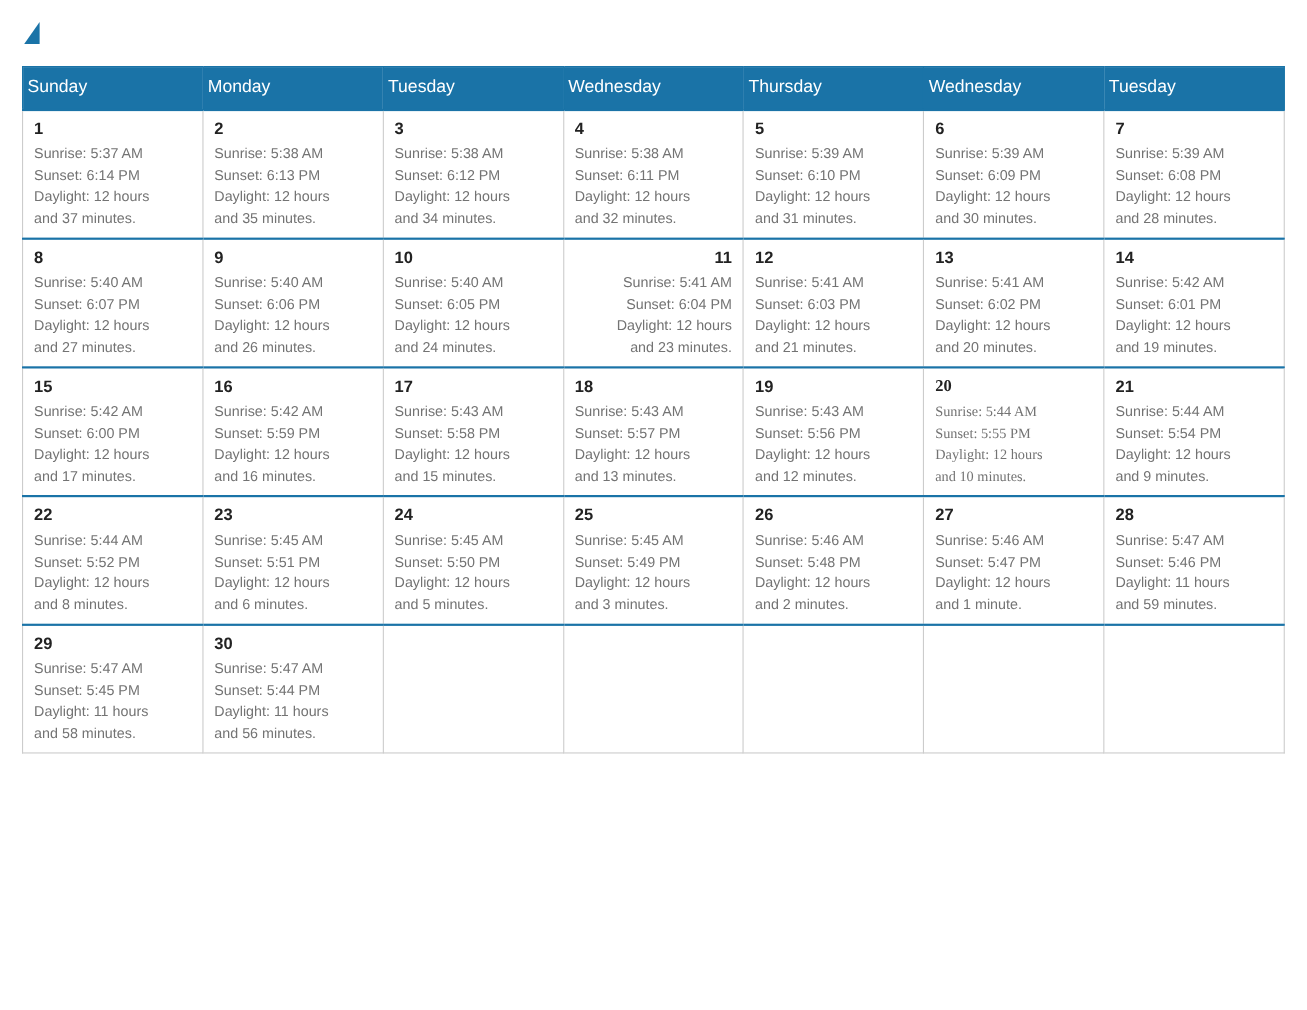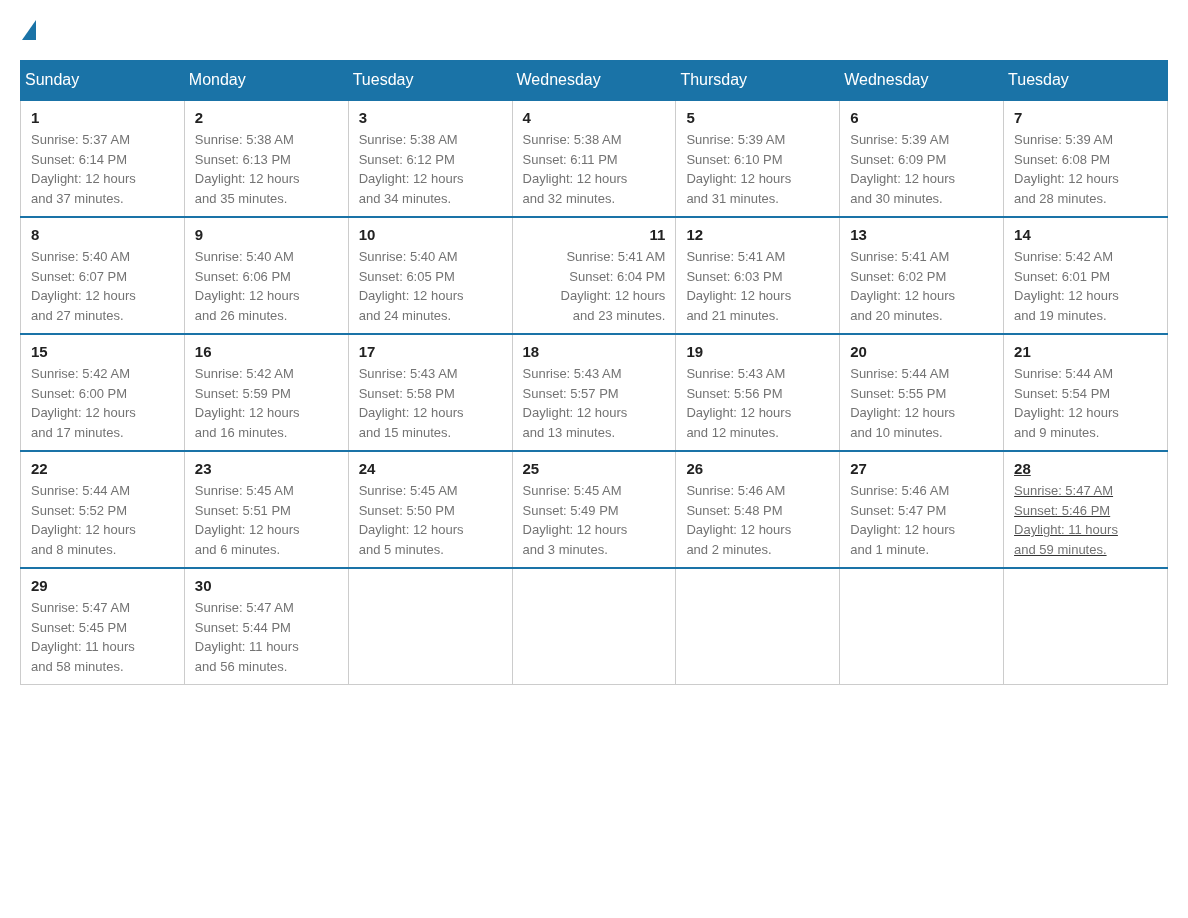--- a/index.html
+++ b/index.html
@@ -203,21 +203,21 @@
           <div class="day-info">Sunrise: 5:43 AM<br>Sunset: 5:58 PM<br>Daylight: 12 hours<br>and 15 minutes.</div>
         </td>
         <td style="border-top: 2px solid rgb(26, 115, 167);">
           <span class="day-number">18</span>
           <div class="day-info">Sunrise: 5:43 AM<br>Sunset: 5:57 PM<br>Daylight: 12 hours<br>and 13 minutes.</div>
         </td>
         <td style="border-top: 2px solid rgb(26, 115, 167);">
           <span class="day-number">19</span>
           <div class="day-info">Sunrise: 5:43 AM<br>Sunset: 5:56 PM<br>Daylight: 12 hours<br>and 12 minutes.</div>
         </td>
-        <td style="border-top: 2px solid rgb(26, 115, 167);">
+        <td style="border-top: 2px solid rgb(26, 115, 167); font-family: Liberation Serif, serif;">
           <span class="day-number">20</span>
           <div class="day-info">Sunrise: 5:44 AM<br>Sunset: 5:55 PM<br>Daylight: 12 hours<br>and 10 minutes.</div>
         </td>
         <td style="border-top: 2px solid rgb(26, 115, 167);">
           <span class="day-number">21</span>
           <div class="day-info">Sunrise: 5:44 AM<br>Sunset: 5:54 PM<br>Daylight: 12 hours<br>and 9 minutes.</div>
         </td>
       </tr>
       <tr>
         <td style="border-top: 2px solid rgb(26, 115, 167);">
@@ -237,21 +237,21 @@
           <div class="day-info">Sunrise: 5:45 AM<br>Sunset: 5:49 PM<br>Daylight: 12 hours<br>and 3 minutes.</div>
         </td>
         <td style="border-top: 2px solid rgb(26, 115, 167);">
           <span class="day-number">26</span>
           <div class="day-info">Sunrise: 5:46 AM<br>Sunset: 5:48 PM<br>Daylight: 12 hours<br>and 2 minutes.</div>
         </td>
         <td style="border-top: 2px solid rgb(26, 115, 167);">
           <span class="day-number">27</span>
           <div class="day-info">Sunrise: 5:46 AM<br>Sunset: 5:47 PM<br>Daylight: 12 hours<br>and 1 minute.</div>
         </td>
-        <td style="border-top: 2px solid rgb(26, 115, 167); text-decoration: underline;">
+        <td style="border-top: 2px solid rgb(26, 115, 167);">
           <span class="day-number">28</span>
           <div class="day-info">Sunrise: 5:47 AM<br>Sunset: 5:46 PM<br>Daylight: 11 hours<br>and 59 minutes.</div>
         </td>
       </tr>
       <tr>
         <td style="border-top: 2px solid rgb(26, 115, 167); margin-top: 27px;">
           <span class="day-number">29</span>
           <div class="day-info">Sunrise: 5:47 AM<br>Sunset: 5:45 PM<br>Daylight: 11 hours<br>and 58 minutes.</div>
         </td>
         <td style="border-top: 2px solid rgb(26, 115, 167);">

